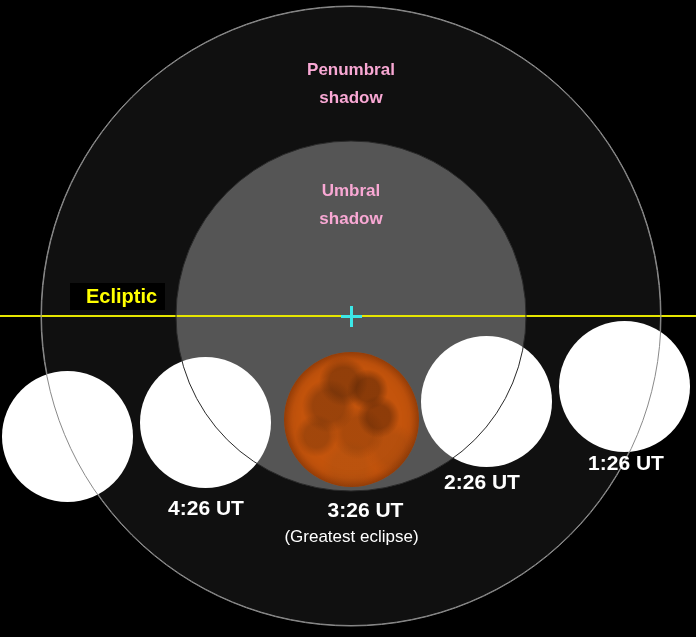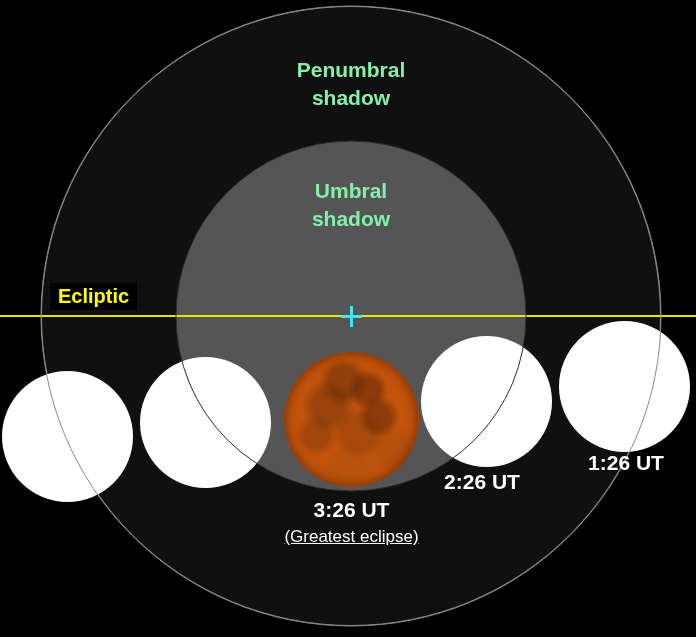--- a/index.html
+++ b/index.html
@@ -69,23 +69,23 @@
   #ecliptic-line {
     position: absolute;
     left: 0;
     top: 315px;
     width: 696px;
     height: 2px;
     background: #e6e600;
   }
   #ecliptic-label-box {
     position: absolute;
-    left: 50px;
+    left: 70px;
     top: 283px;
-    padding: 2px 8px 3px 8px;
+    padding: 2px 8px 3px 16px;
     background: #000000;
   }
   #ecliptic-label-box span {
     color: #ffff00;
     font-size: 20px;
     font-weight: bold;
     line-height: 22px;
     letter-spacing: 0px;
   }
   #center-cross {
@@ -102,22 +102,22 @@
     background: #3ce8e8;
   }
   #center-cross .bar-v {
     position: absolute;
     left: 9px; top: 0;
     width: 3px; height: 21px;
     background: #3ce8e8;
   }
   .shadow-label {
     position: absolute;
-    color: #86efac;
-    font-size: 21px;
+    color: #f9a8d4;
+    font-size: 17px;
     font-weight: bold;
     line-height: 28px;
     text-align: center;
     white-space: pre-line;
   }
   #penumbral-label { left: 248px; top: 56px; width: 206px; }
   #umbral-label    { left: 248px; top: 177px; width: 206px; }
 
   .time-label {
     position: absolute;
@@ -129,25 +129,24 @@
     white-space: nowrap;
   }
   .time-sub {
     position: absolute;
     color: #ffffff;
     font-size: 17px;
     font-weight: normal;
     line-height: 20px;
     text-align: center;
     white-space: nowrap;
-    text-decoration: underline;
   }
   #time-1 { left: 0px;   top: 506px; width: 140px; }
   #time-2 { left: 136px; top: 496px; width: 140px; }
-  #time-3 { left: 279px; top: 498px; width: 145px; }
+  #time-3 { left: 293px; top: 498px; width: 145px; }
   #time-3-sub { left: 264px; top: 527px; width: 175px; }
   #time-4 { left: 412px; top: 470px; width: 140px; }
   #time-5 { left: 556px; top: 451px; width: 140px; }
 
   svg.overlay {
     position: absolute;
     left: 0; top: 0;
     width: 696px;
     height: 637px;
     pointer-events: none;
@@ -183,18 +182,19 @@
     <div class="bar-h"></div>
     <div class="bar-v"></div>
   </div>
 
   <div class="shadow-label" id="penumbral-label">Penumbral
 shadow</div>
 
   <div class="shadow-label" id="umbral-label">Umbral
 shadow</div>
 
+  <div class="time-label" id="time-2">4:26 UT</div>
   <div class="time-label" id="time-3">3:26 UT</div>
   <div class="time-sub" id="time-3-sub">(Greatest eclipse)</div>
   <div class="time-label" id="time-4">2:26 UT</div>
   <div class="time-label" id="time-5">1:26 UT</div>
 
 </div>
 
 </body></html>

